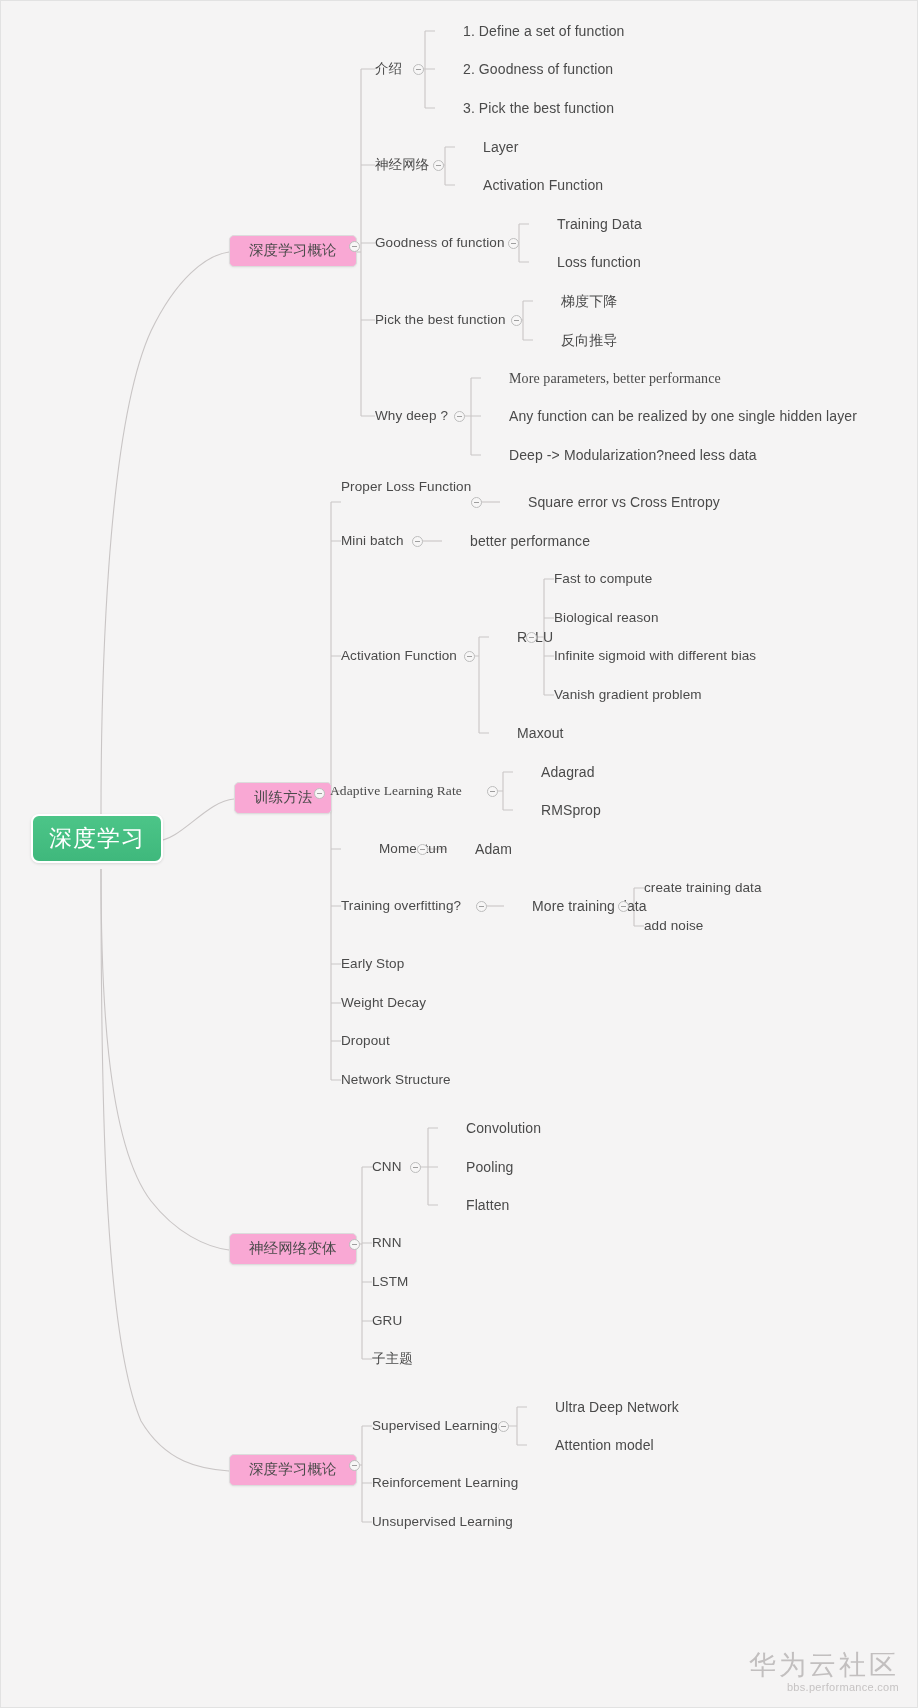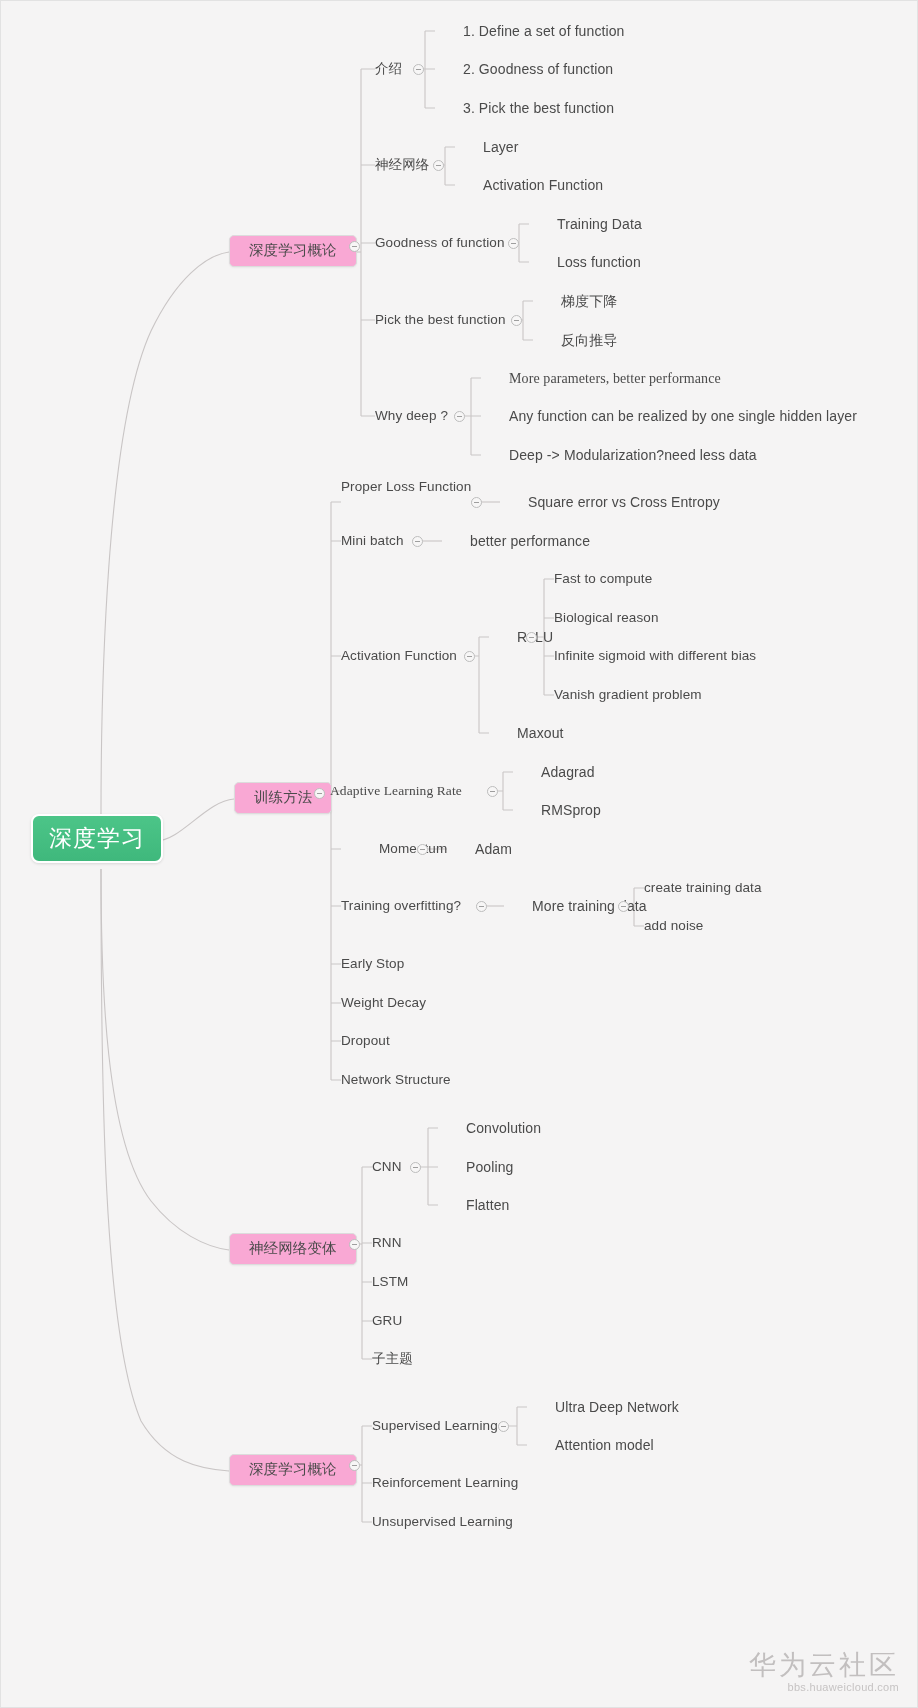--- a/index.html
+++ b/index.html
@@ -238,16 +238,16 @@
       <div class="toggle" style="left: 475px; top: 900px;"></div>
       <div class="toggle" style="left: 617px; top: 900px;"></div>
       <div class="toggle" style="left: 348px; top: 1238px;"></div>
       <div class="toggle" style="left: 409px; top: 1161px;"></div>
       <div class="toggle" style="left: 348px; top: 1459px;"></div>
       <div class="toggle" style="left: 497px; top: 1420px;"></div>
     </div>
 
   <div id="watermark">
     <div class="wm-main">华为云社区</div>
-    <div class="wm-sub">bbs.huaweicloud.com</div>
+    <div class="wm-sub">bbs.performance.com</div>
   </div>
 
 </div>
 
 </body></html>

